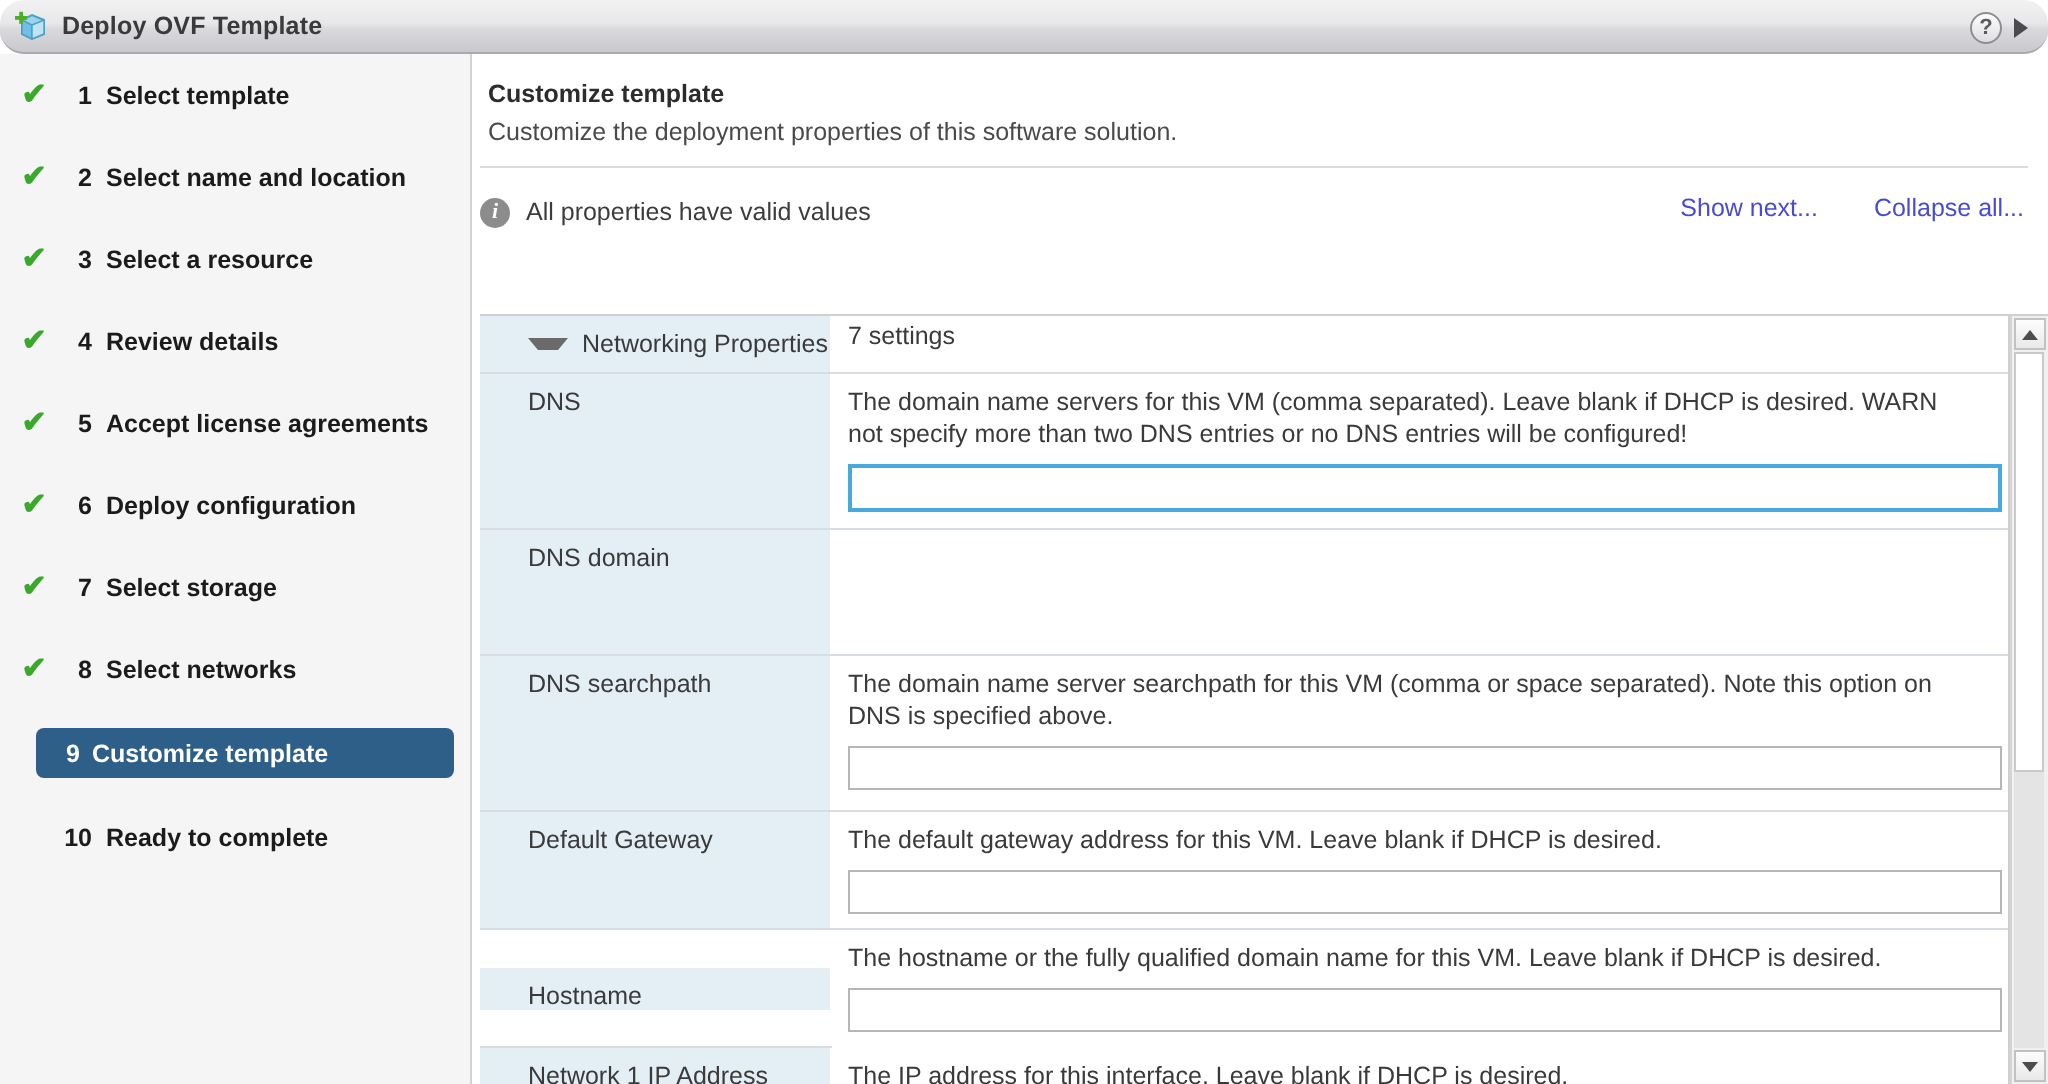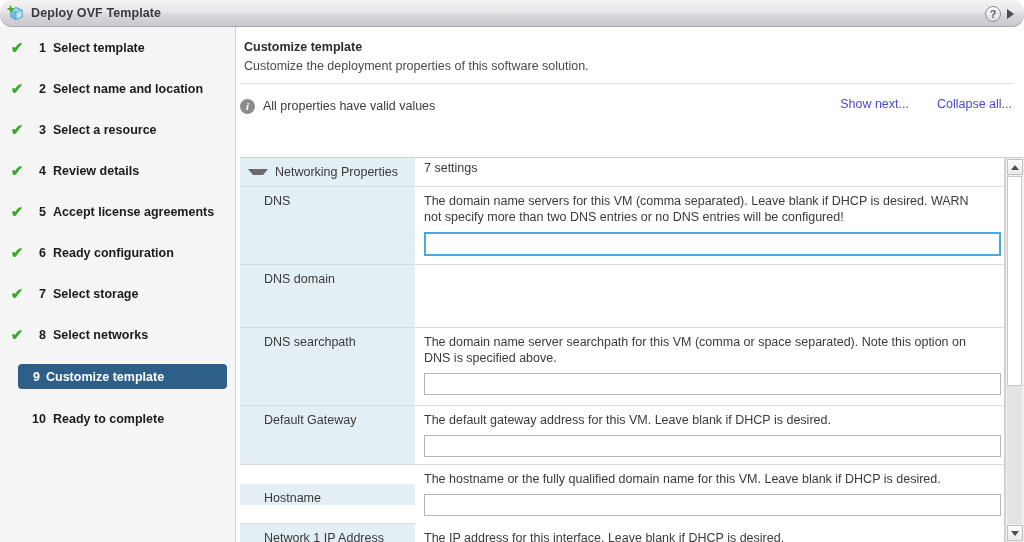--- a/index.html
+++ b/index.html
@@ -240,21 +240,21 @@
     border-right: 1px solid #ffffff;
   }
   .gcell-value {
     flex: 1 1 auto;
     background: #ffffff;
     box-sizing: border-box;
     padding: 6px 20px 8px 8px;
     overflow: hidden;
   }
   .row-group .gcell-label {
-    padding-left: 8px;
+    padding-left: 24px;
     display: flex;
     align-items: center;
     padding-top: 0;
   }
   .row-group {
     height: 29px;
   }
   .row-group .gcell-value {
     padding-top: 0;
     display: flex;
@@ -408,21 +408,21 @@
 
       <div class="step done">
         <span class="check">✔</span>
         <span class="num">5</span>
         <span class="label">Accept license agreements</span>
       </div>
 
       <div class="step done">
         <span class="check">✔</span>
         <span class="num">6</span>
-        <span class="label">Ready configuration</span>
+        <span class="label">Deploy configuration</span>
       </div>
 
       <div class="step done">
         <span class="check">✔</span>
         <span class="num">7</span>
         <span class="label">Select storage</span>
       </div>
 
       <div class="step done">
         <span class="check">✔</span>

